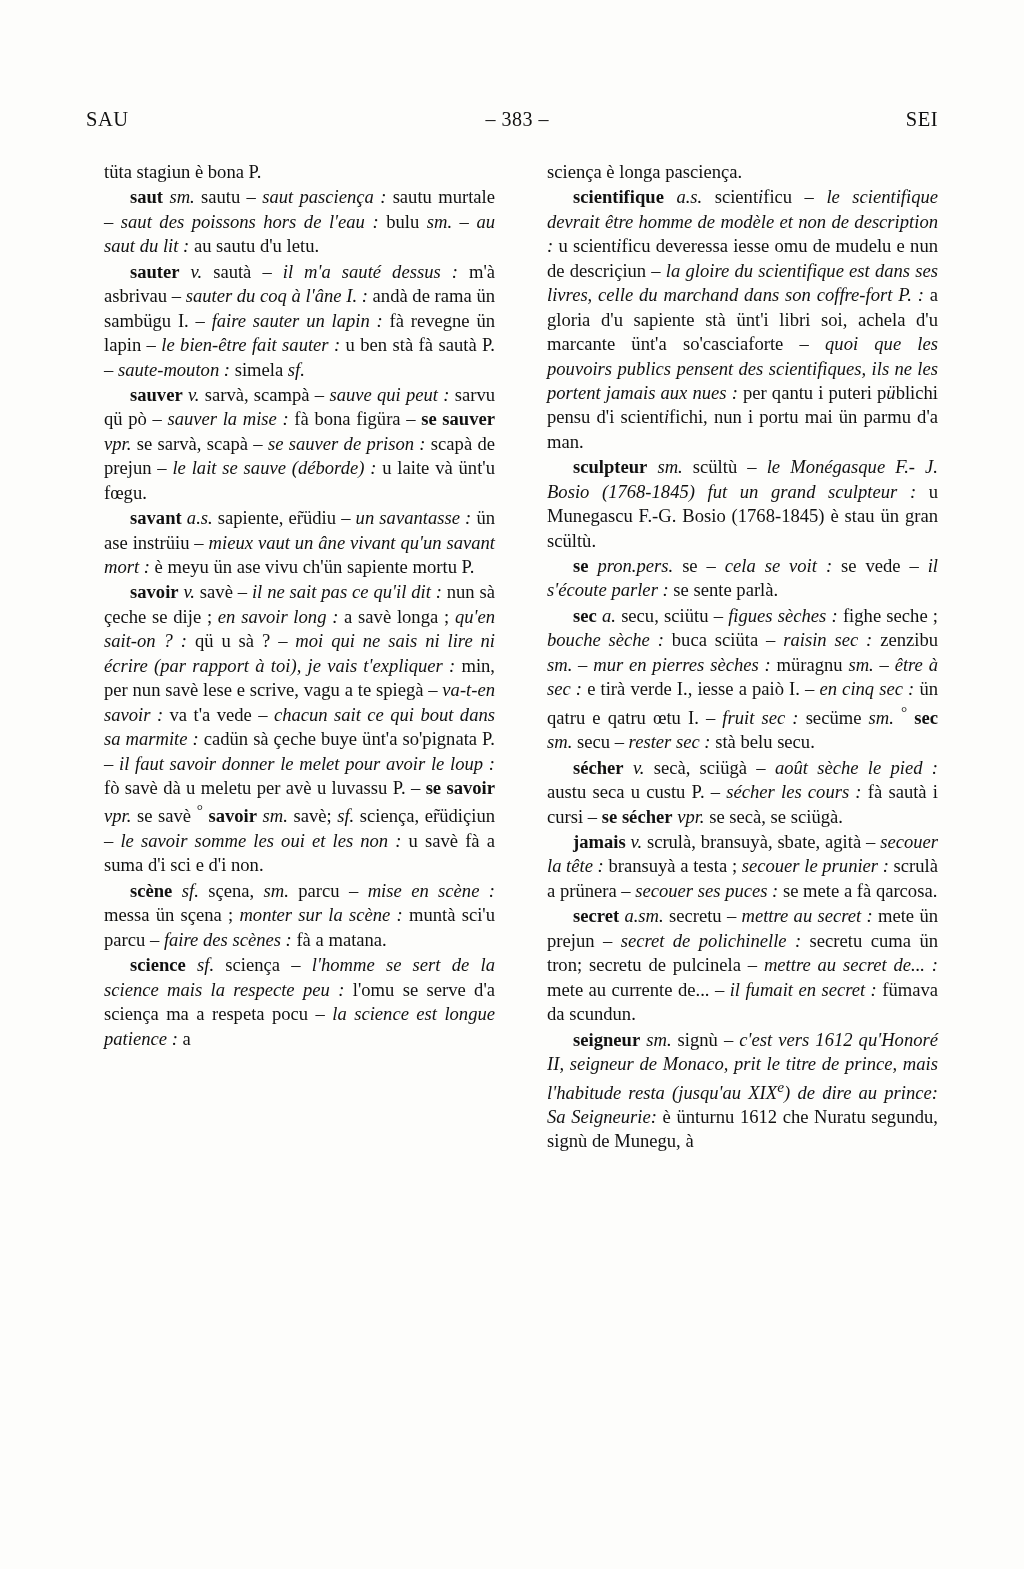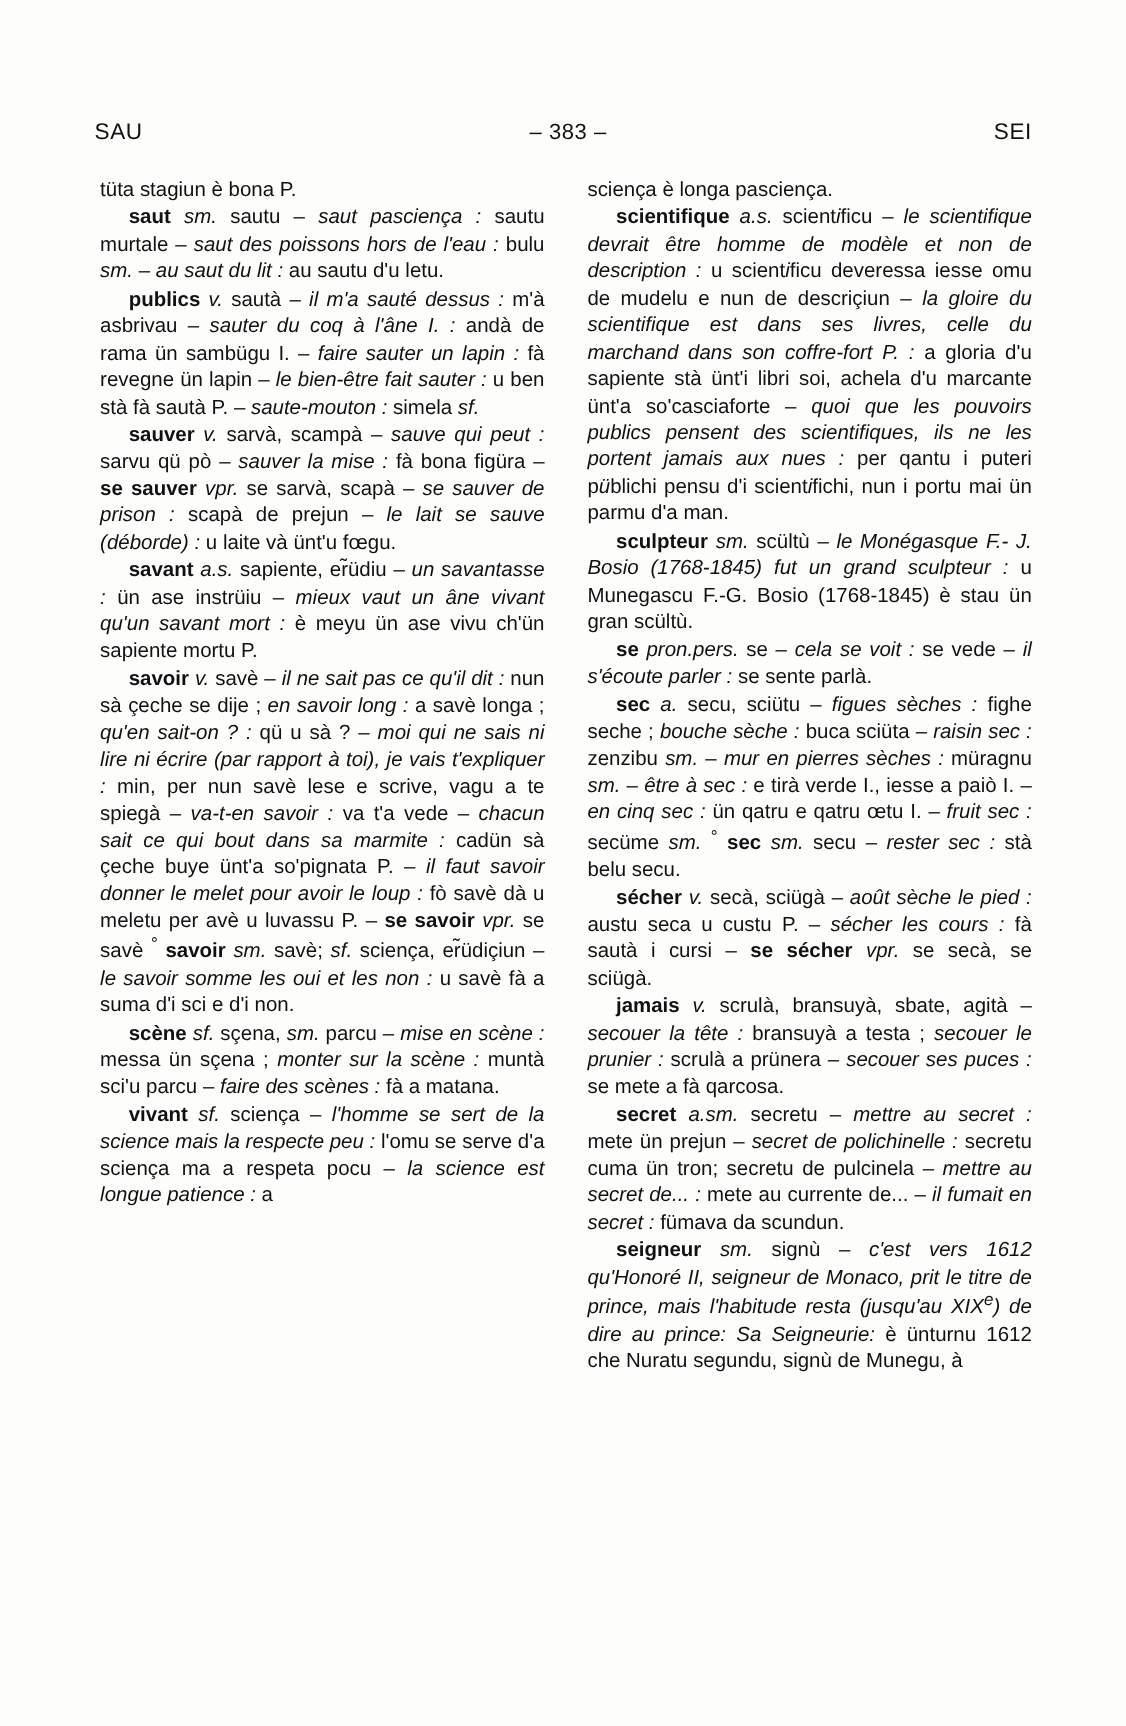--- a/index.html
+++ b/index.html
@@ -5,21 +5,21 @@
   html, body {
     margin: 0;
     padding: 0;
     background: #ffffff;
   }
   .page {
     position: relative;
     width: 1024px;
     height: 1569px;
     background: #fdfdfb;
-    font-family: Liberation Sans, sans-serif;
+    font-family: Liberation Serif, serif;
     color: #111;
     overflow: hidden;
   }
   .header {
     position: absolute;
     top: 108px;
     left: 86px;
     width: 852px;
     display: flex;
     align-items: baseline;
@@ -41,21 +41,21 @@
   }
   .col {
     width: 409px;
     font-size: 18.6px;
     line-height: 1.315;
     text-align: justify;
     text-justify: inter-word;
     hyphens: manual;
   }
   .entry {
-    margin: 0 0 1px 5px;
+    margin: 0 0 1px 18px;
     text-indent: 26px;
   }
   .entry.noindent {
     text-indent: 0;
   }
   b {
     font-weight: bold;
   }
   i {
     font-style: italic;
@@ -69,26 +69,26 @@
   <div class="header">
     <span>SAU</span>
     <span class="folio">– 383 –</span>
     <span>SEI</span>
   </div>
 
   <div class="columns">
     <div class="col" id="col-left">
         <p class="entry noindent">tüta stagiun è bona P.</p>
         <p class="entry"><b>saut</b> <i>sm.</i> sautu – <i>saut pasciença :</i> sautu murtale – <i>saut des poissons hors de l'eau :</i> bulu <i>sm.</i> – <i>au saut du lit :</i> au sautu d'u letu.</p>
-        <p class="entry"><b>publics</b> <i>v.</i> sautà – <i>il m'a sauté dessus :</i> m'à asbrivau – <i>sauter du coq à l'âne I. :</i> andà de rama ün sambügu I. – <i>faire sauter un lapin :</i> fà revegne ün lapin – <i>le bien-être fait sauter :</i> u ben stà fà sautà P. – <i>saute-mouton :</i> simela <i>sf.</i></p>
+        <p class="entry"><b>sauter</b> <i>v.</i> sautà – <i>il m'a sauté dessus :</i> m'à asbrivau – <i>sauter du coq à l'âne I. :</i> andà de rama ün sambügu I. – <i>faire sauter un lapin :</i> fà revegne ün lapin – <i>le bien-être fait sauter :</i> u ben stà fà sautà P. – <i>saute-mouton :</i> simela <i>sf.</i></p>
         <p class="entry"><b>sauver</b> <i>v.</i> sarvà, scampà – <i>sauve qui peut :</i> sarvu qü pò – <i>sauver la mise :</i> fà bona figüra – <b>se sauver</b> <i>vpr.</i> se sarvà, scapà – <i>se sauver de prison :</i> scapà de prejun – <i>le lait se sauve (déborde) :</i> u laite và ünt'u fœgu.</p>
         <p class="entry"><b>savant</b> <i>a.s.</i> sapiente, er̃üdiu – <i>un savantasse :</i> ün ase instrüiu – <i>mieux vaut un âne vivant qu'un savant mort :</i> è meyu ün ase vivu ch'ün sapiente mortu P.</p>
         <p class="entry"><b>savoir</b> <i>v.</i> savè – <i>il ne sait pas ce qu'il dit :</i> nun sà çeche se dije ; <i>en savoir long :</i> a savè longa ; <i>qu'en sait-on ? :</i> qü u sà ? – <i>moi qui ne sais ni lire ni écrire (par rapport à toi), je vais t'expliquer :</i> min, per nun savè lese e scrive, vagu a te spiegà – <i>va-t-en savoir :</i> va t'a vede – <i>chacun sait ce qui bout dans sa marmite :</i> cadün sà çeche buye ünt'a so'pignata P. – <i>il faut savoir donner le melet pour avoir le loup :</i> fò savè dà u meletu per avè u luvassu P. – <b>se savoir</b> <i>vpr.</i> se savè <sup>°</sup> <b>savoir</b> <i>sm.</i> savè; <i>sf.</i> sciença, er̃üdiçiun – <i>le savoir somme les oui et les non :</i> u savè fà a suma d'i sci e d'i non.</p>
         <p class="entry"><b>scène</b> <i>sf.</i> sçena, <i>sm.</i> parcu – <i>mise en scène :</i> messa ün sçena ; <i>monter sur la scène :</i> muntà sci'u parcu – <i>faire des scènes :</i> fà a matana.</p>
-        <p class="entry"><b>vivant</b> <i>sf.</i> sciença – <i>l'homme se sert de la science mais la respecte peu :</i> l'omu se serve d'a sciença ma a respeta pocu – <i>la science est longue patience :</i> a</p>
+        <p class="entry"><b>science</b> <i>sf.</i> sciença – <i>l'homme se sert de la science mais la respecte peu :</i> l'omu se serve d'a sciença ma a respeta pocu – <i>la science est longue patience :</i> a</p>
       </div>
     <div class="col" id="col-right">
         <p class="entry noindent">sciença è longa pasciença.</p>
         <p class="entry"><b>scientifique</b> <i>a.s.</i> scient<i>i</i>ficu – <i>le scientifique devrait être homme de modèle et non de description :</i> u scient<i>i</i>ficu deveressa iesse omu de mudelu e nun de descriçiun – <i>la gloire du scientifique est dans ses livres, celle du marchand dans son coffre-fort P. :</i> a gloria d'u sapiente stà ünt'i libri soi, achela d'u marcante ünt'a so'casciaforte – <i>quoi que les pouvoirs publics pensent des scientifiques, ils ne les portent jamais aux nues :</i> per qantu i puteri p<i>ü</i>blichi pensu d'i scient<i>i</i>fichi, nun i portu mai ün parmu d'a man.</p>
         <p class="entry"><b>sculpteur</b> <i>sm.</i> scültù – <i>le Monégasque F.- J. Bosio (1768-1845) fut un grand sculpteur :</i> u Munegascu F.-G. Bosio (1768-1845) è stau ün gran scültù.</p>
         <p class="entry"><b>se</b> <i>pron.pers.</i> se – <i>cela se voit :</i> se vede – <i>il s'écoute parler :</i> se sente parlà.</p>
         <p class="entry"><b>sec</b> <i>a.</i> secu, sciütu – <i>figues sèches :</i> fighe seche ; <i>bouche sèche :</i> buca sciüta – <i>raisin sec :</i> zenzibu <i>sm.</i> – <i>mur en pierres sèches :</i> müragnu <i>sm.</i> – <i>être à sec :</i> e tirà verde I., iesse a paiò I. – <i>en cinq sec :</i> ün qatru e qatru œtu I. – <i>fruit sec :</i> secüme <i>sm.</i> <sup>°</sup> <b>sec</b> <i>sm.</i> secu – <i>rester sec :</i> stà belu secu.</p>
         <p class="entry"><b>sécher</b> <i>v.</i> secà, sciügà – <i>août sèche le pied :</i> austu seca u custu P. – <i>sécher les cours :</i> fà sautà i cursi – <b>se sécher</b> <i>vpr.</i> se secà, se sciügà.</p>
         <p class="entry"><b>jamais</b> <i>v.</i> scrulà, bransuyà, sbate, agità – <i>secouer la tête :</i> bransuyà a testa ; <i>secouer le prunier :</i> scrulà a prünera – <i>secouer ses puces :</i> se mete a fà qarcosa.</p>
         <p class="entry"><b>secret</b> <i>a.sm.</i> secretu – <i>mettre au secret :</i> mete ün prejun – <i>secret de polichinelle :</i> secretu cuma ün tron; secretu de pulcinela – <i>mettre au secret de... :</i> mete au currente de... – <i>il fumait en secret :</i> fümava da scundun.</p>

